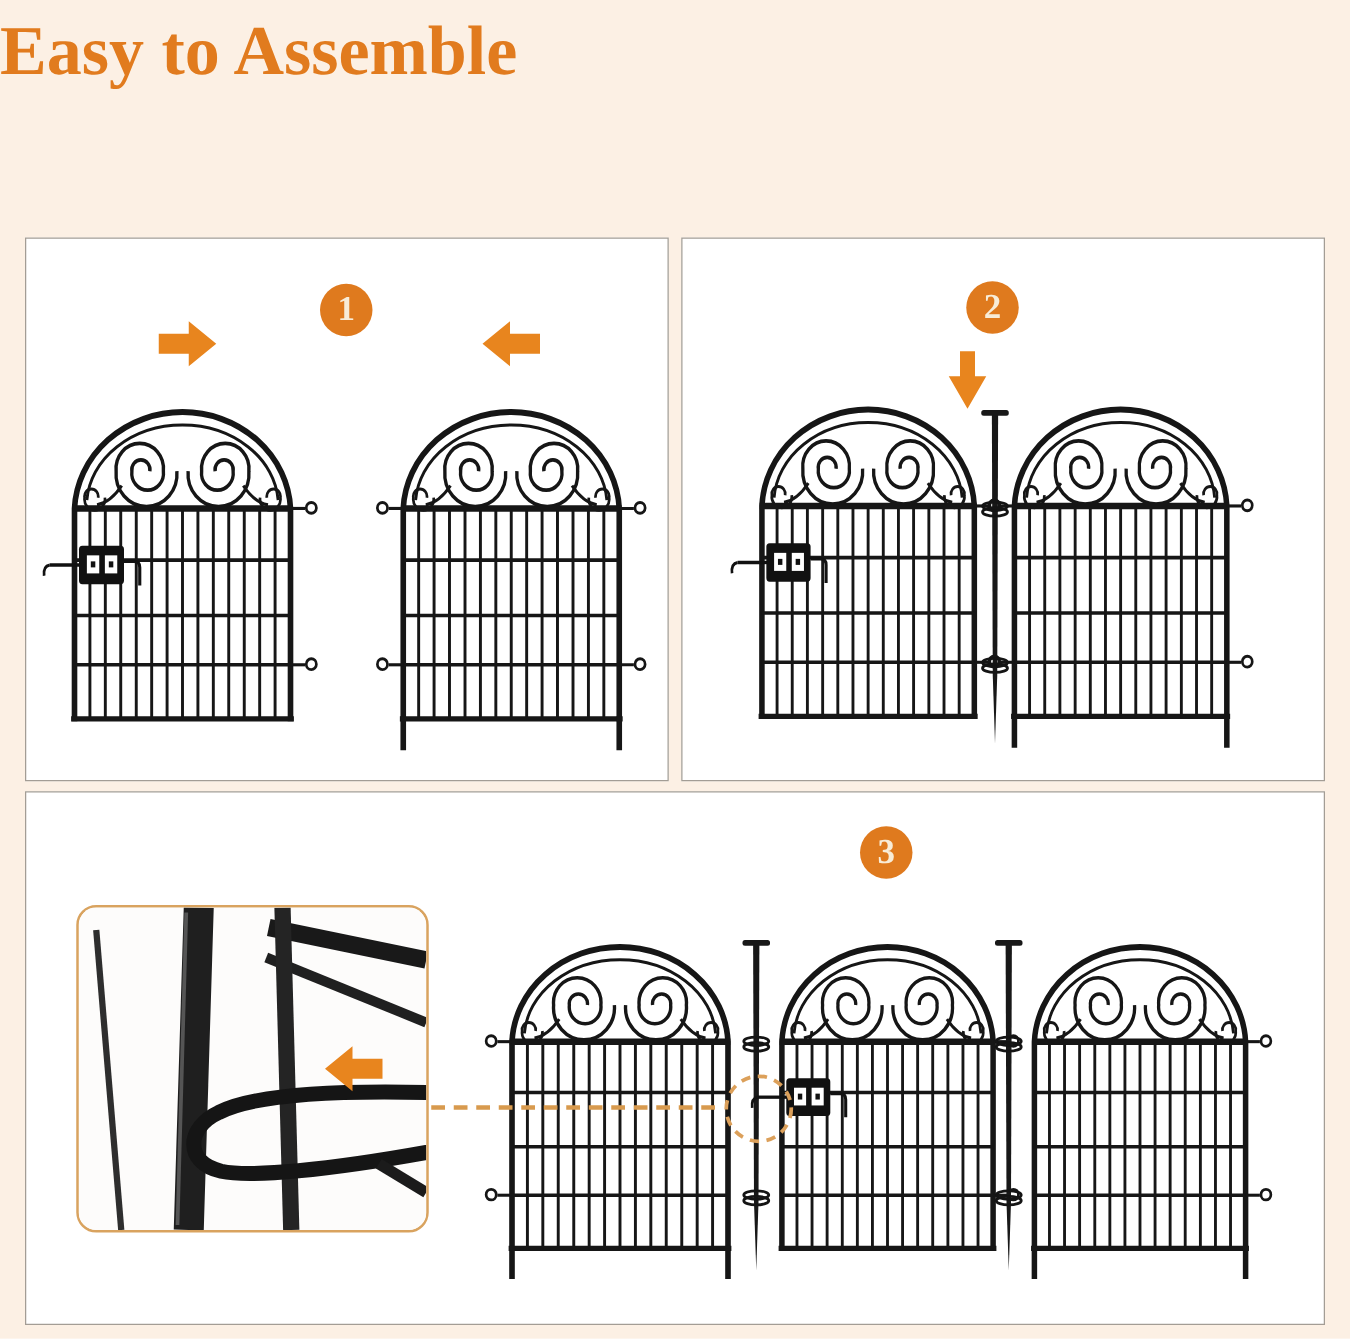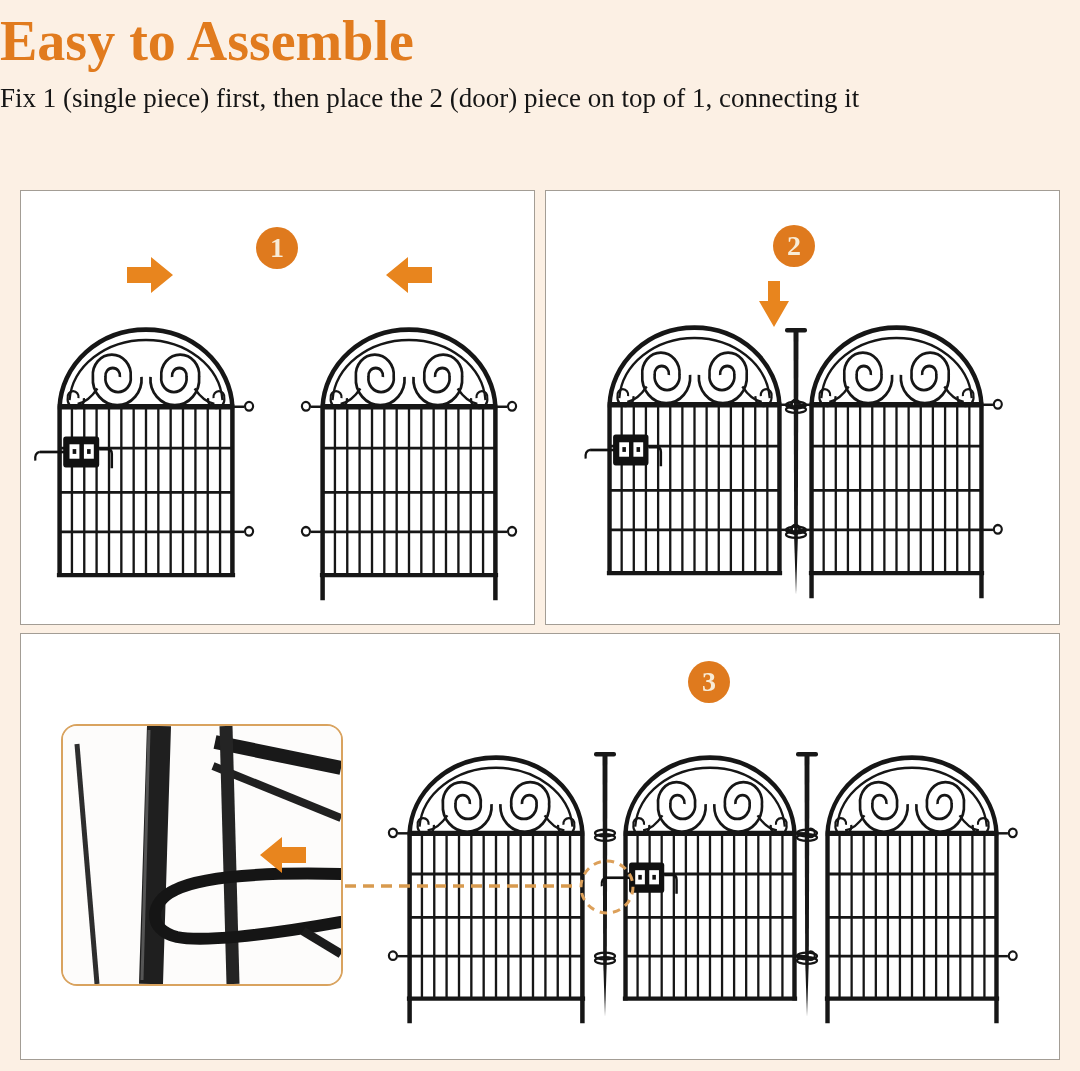--- a/index.html
+++ b/index.html
@@ -97,21 +97,20 @@
         </g>
       <g id="arrow-d">
           <polygon points="10,0 22,0 22,20 31,20 16,46 1,20 10,20" fill="#e8851e"></polygon>
         </g>
     </defs>
   </svg>
 
   <div class="header">
     <h1 class="title">Easy to Assemble</h1>
     <p class="subtitle">
-      <span>Fix 1 (single piece) first, then place the 2 (door) piece on top of 1, connecting it</span>
     </p>
   </div>
 
   <div class="panel panel-1">
     <svg class="scene" viewBox="0 0 513 433">
       <use href="#arrow-r" transform="translate(106,66)"></use>
       <use href="#arrow-r" transform="translate(411,66) scale(-1,1)"></use>
       <g transform="translate(35,134) scale(0.9,0.962)">
         <use href="#fence"></use>
         <use href="#eyelet" transform="translate(196,85)"></use>

